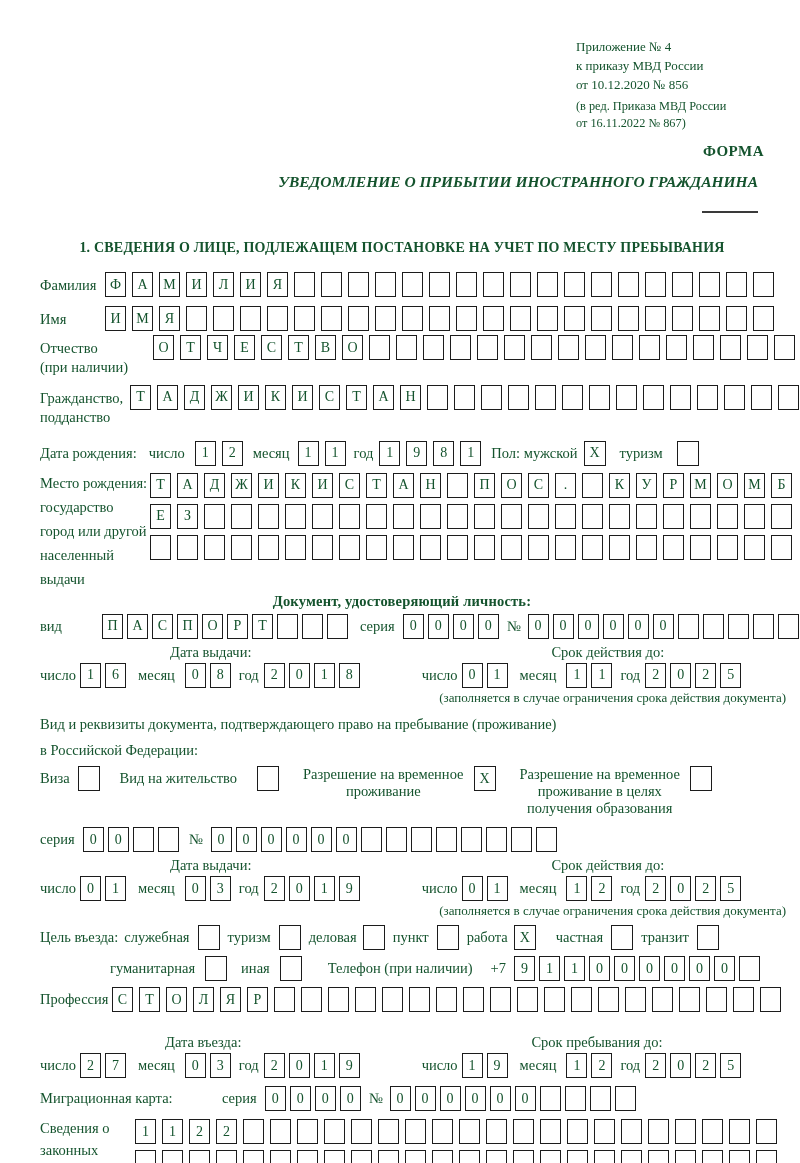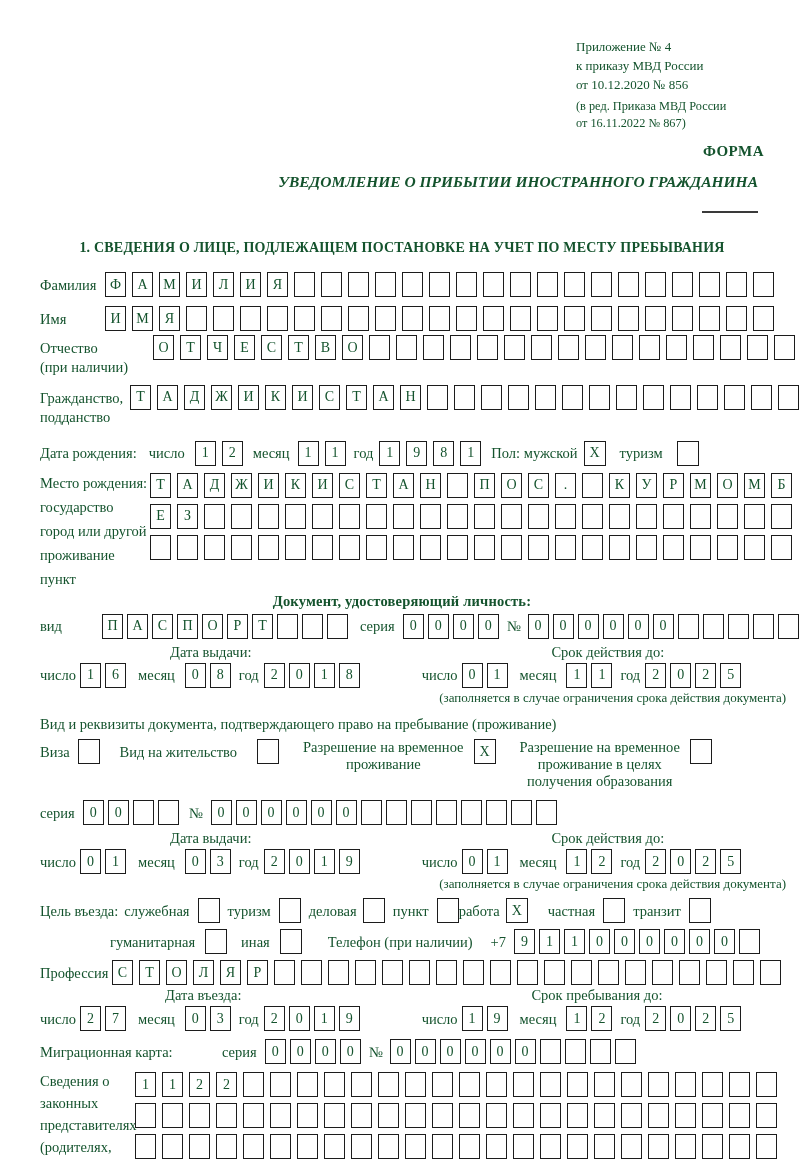--- a/index.html
+++ b/index.html
@@ -209,21 +209,21 @@
     <div class="cell cb" style="margin-left:6px">X</div>
     <span class="lbl" style="padding-top:0;margin-left:14px">туризм</span>
     <div class="cell cb" style="margin-left:14px"></div>
   </div>
 
   <div class="row" style="margin-top:5px">
     <div class="lblblock" style="width:110px">
       <div>Место рождения:</div>
       <div>государство</div>
       <div>город или другой</div>
-      <div>проживание пункт</div>
+      <div>населенный выдачи</div>
     </div>
     <div class="stack" style="padding-top:2px">
       <div class="cells">
           <div class="cell">Т</div>
           <div class="cell">А</div>
           <div class="cell">Д</div>
           <div class="cell">Ж</div>
           <div class="cell">И</div>
           <div class="cell">К</div>
           <div class="cell">И</div>
@@ -375,20 +375,21 @@
     <div class="cells tight" style="margin-left:5px">
         <div class="cell">2</div>
         <div class="cell">0</div>
         <div class="cell">2</div>
         <div class="cell">5</div>
       </div>
   </div>
   <div class="note" style="margin-top:2px;text-align:right;padding-right:14px">(заполняется в случае ограничения срока действия документа)</div>
 
   <div class="lbl" style="margin-top:5px">Вид и реквизиты документа, подтверждающего право на пребывание (проживание)</div>
+  <div class="lbl" style="margin-top:4px">в Российской Федерации:</div>
 
   <div class="row" style="margin-top:6px">
     <div class="opt">
       <span class="lbl" style="padding-top:0">Виза</span>
       <div class="cell cb"></div>
     </div>
     <div class="opt" style="margin-left:20px">
       <span class="lbl" style="padding-top:0">Вид на жительство</span>
       <div class="cell cb" style="margin-left:12px"></div>
     </div>
@@ -481,21 +482,21 @@
   <div class="row vcenter" style="margin-top:6px">
     <span class="lbl" style="padding-top:0">Цель въезда:</span>
     <span class="lbl" style="padding-top:0;margin-left:6px">служебная</span>
     <div class="cell cb" style="margin-left:8px"></div>
     <span class="lbl" style="padding-top:0;margin-left:8px">туризм</span>
     <div class="cell cb" style="margin-left:8px"></div>
     <span class="lbl" style="padding-top:0;margin-left:8px">деловая</span>
     <div class="cell cb" style="margin-left:6px"></div>
     <span class="lbl" style="padding-top:0;margin-left:8px">пункт</span>
     <div class="cell cb" style="margin-left:8px"></div>
-    <span class="lbl" style="padding-top:0;">работа</span>
+    <span class="lbl" style="padding-top:0;margin-left:8px">работа</span>
     <div class="cell cb" style="margin-left:6px">X</div>
     <span class="lbl" style="padding-top:0;margin-left:20px">частная</span>
     <div class="cell cb" style="margin-left:8px"></div>
     <span class="lbl" style="padding-top:0;margin-left:8px">транзит</span>
     <div class="cell cb" style="margin-left:8px"></div>
   </div>
 
   <div class="row vcenter" style="margin-top:6px">
     <span class="lbl" style="padding-top:0;margin-left:70px">гуманитарная</span>
     <div class="cell cb" style="margin-left:10px"></div>
@@ -541,21 +542,21 @@
         <div class="cell"></div>
         <div class="cell"></div>
         <div class="cell"></div>
         <div class="cell"></div>
         <div class="cell"></div>
         <div class="cell"></div>
         <div class="cell"></div>
       </div>
   </div>
 
-  <div class="dlabels" style="margin-top:2px">
+  <div class="dlabels" style="margin-top:22px">
     <span style="margin-left:125px">Дата въезда:</span>
     <span style="margin-left:290px">Срок пребывания до:</span>
   </div>
   <div class="row vcenter" style="margin-top:2px">
     <span class="lbl" style="padding-top:0">число</span>
     <div class="cells tight" style="margin-left:4px">
         <div class="cell">2</div>
         <div class="cell">7</div>
       </div>
     <span class="lbl" style="padding-top:0;margin-left:12px">месяц</span>

